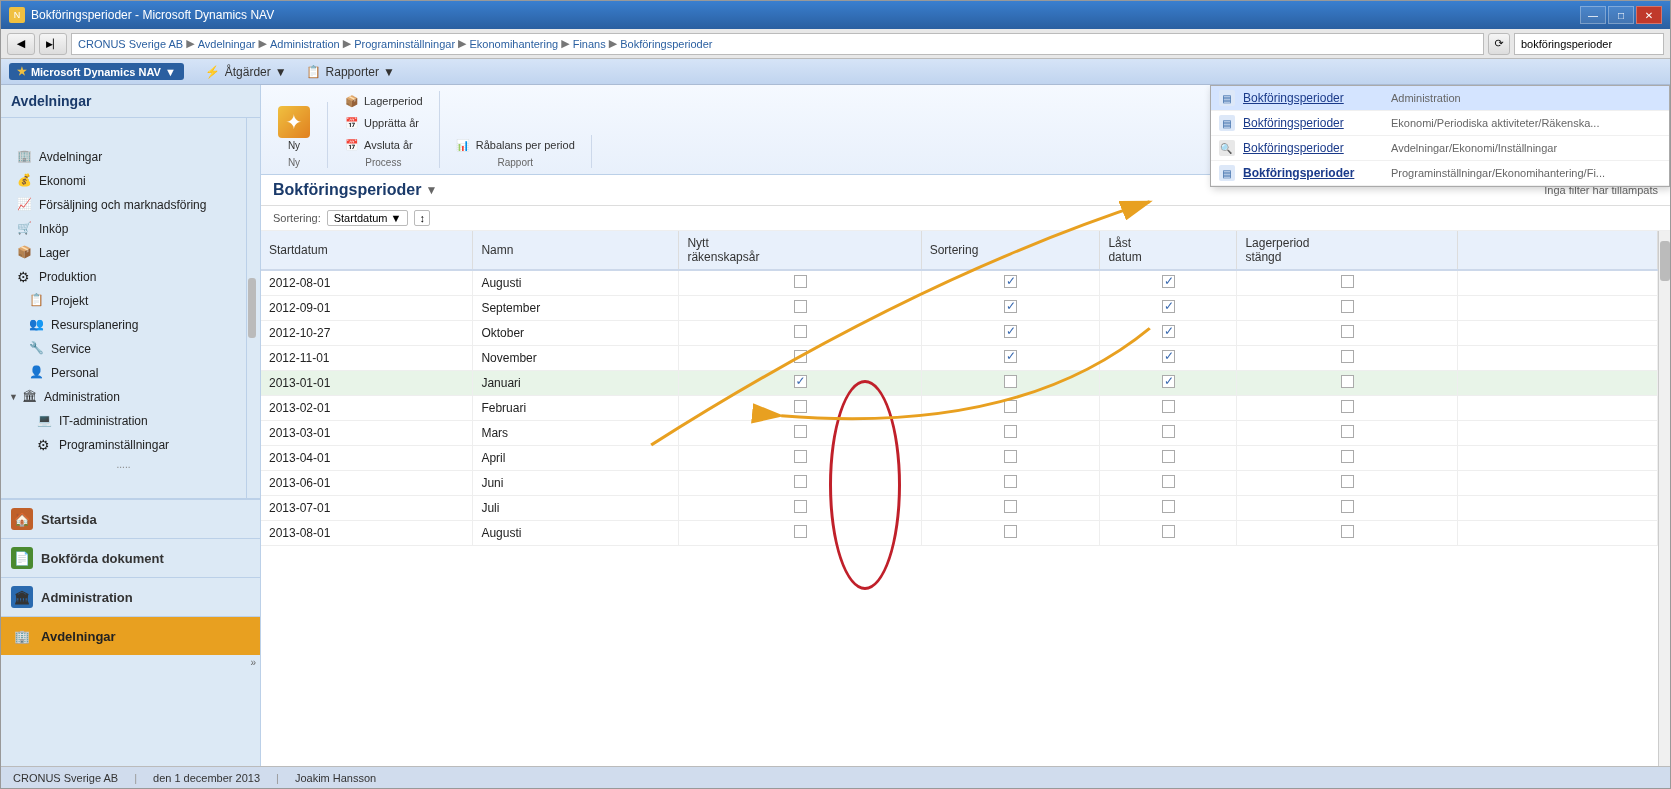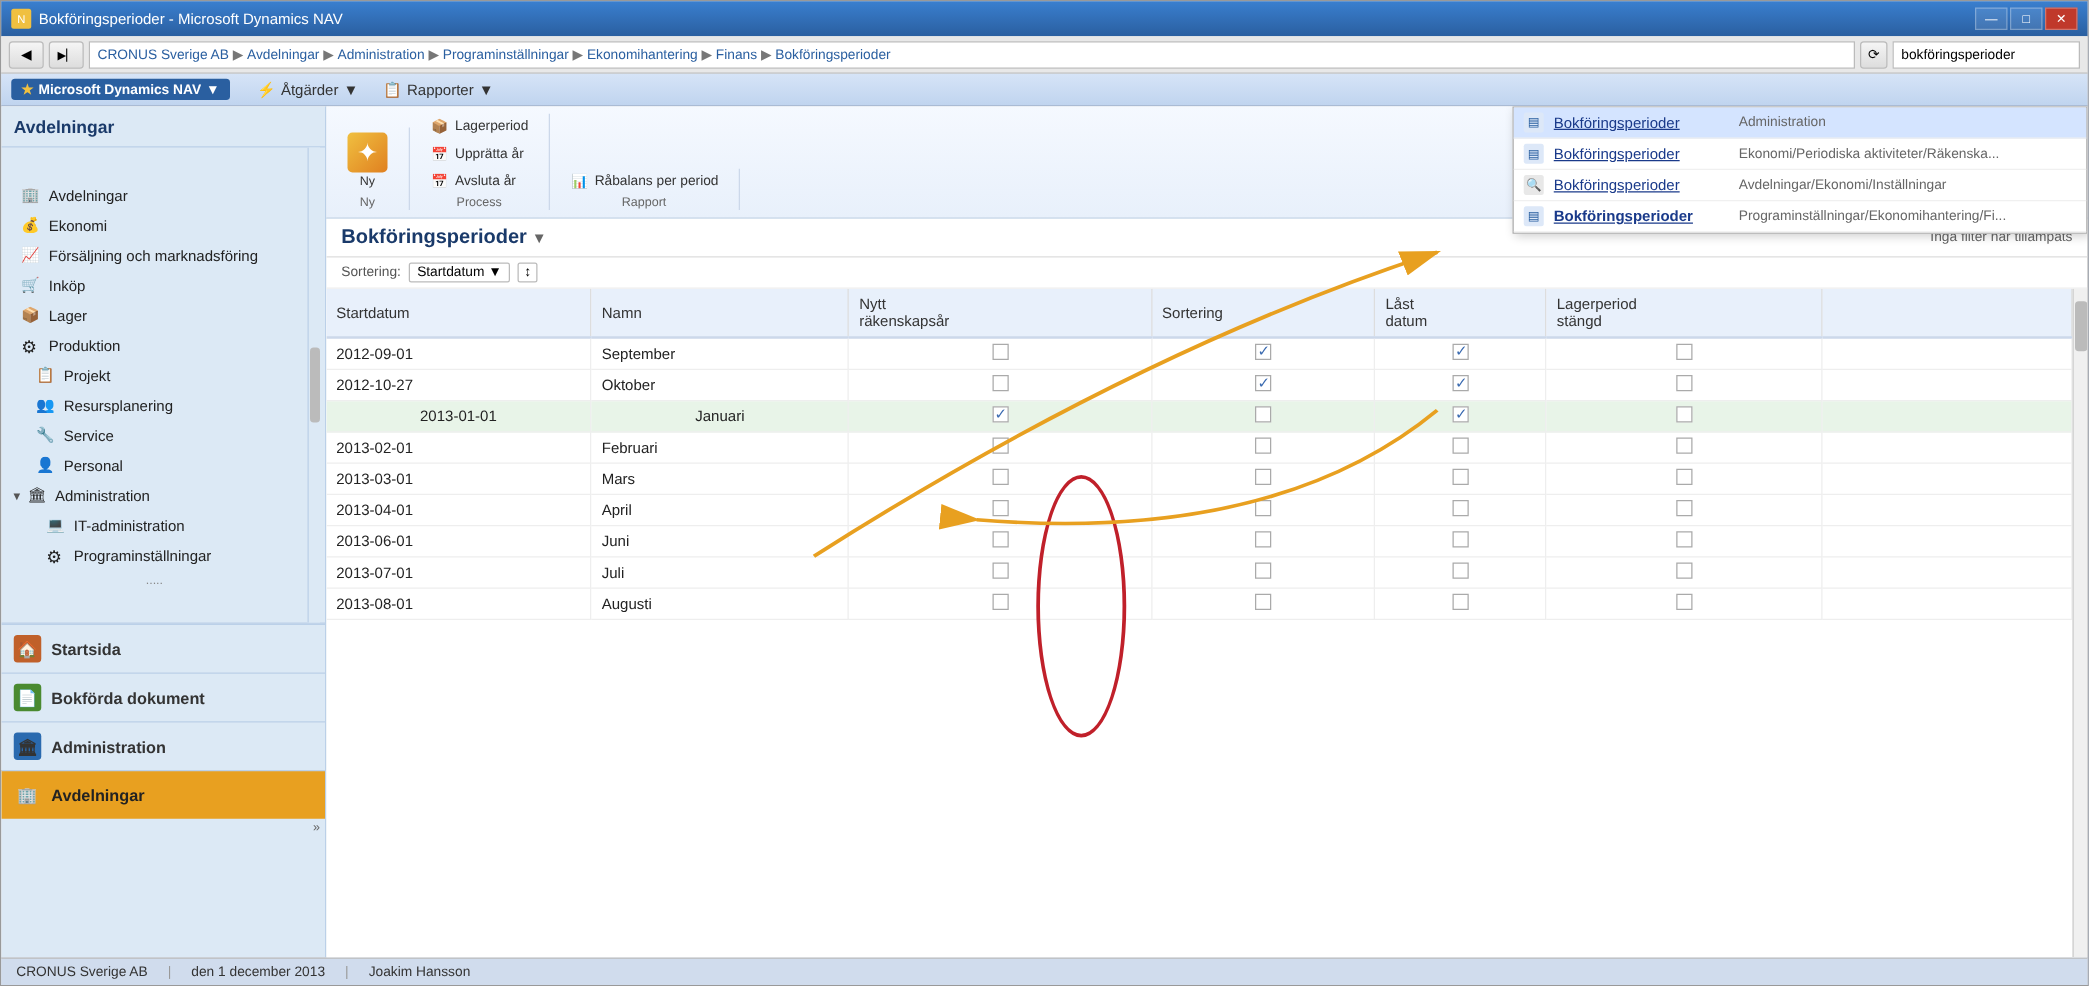--- a/index.html
+++ b/index.html
@@ -67,21 +67,21 @@
     .table-title-arrow { font-size: 12px; color: #666; margin-left: 4px; }
     .filter-info { font-size: 11px; color: #666; }
     .sort-bar { padding: 4px 12px; display: flex; align-items: center; gap: 6px; border-bottom: 1px solid #eee; font-size: 11px; }
     .sort-label { color: #555; }
     .sort-btn { background: white; border: 1px solid #bbb; padding: 1px 6px; border-radius: 2px; cursor: pointer; display: flex; align-items: center; gap: 3px; }
     .sort-dir-btn { background: white; border: 1px solid #bbb; padding: 1px 4px; border-radius: 2px; cursor: pointer; }
 
     .data-table { width: 100%; border-collapse: collapse; font-size: 12px; }
     .data-table th { background: #e8f0fb; border-bottom: 2px solid #ccd8ea; border-right: 1px solid #ddd; padding: 5px 8px; text-align: left; font-weight: normal; color: #333; white-space: nowrap; cursor: pointer; }
     .data-table td { border-bottom: 1px solid #eee; border-right: 1px solid #eee; padding: 4px 8px; color: #222; }
-    .data-table tr.highlighted td { background: #e8f4e8; text-align: center; }
+    .data-table tr.highlighted td { background: #e8f4e8; }
     .checkbox-cell { text-align: center; }
     .cb { width: 13px; height: 13px; border: 1px solid #aaa; display: inline-block; background: white; position: relative; cursor: pointer; }
     .cb.checked::after { content: '✓'; position: absolute; top: -2px; left: 1px; font-size: 12px; color: #3a6ab0; }
 
     
     .status-bar { background: #d0dced; border-top: 1px solid #bbb; height: 22px; display: flex; align-items: center; padding: 0 12px; font-size: 11px; color: #333; gap: 16px; }
     .status-separator { color: #999; }
 
     
     .autocomplete-dropdown { position: absolute; top: 0; right: 0; width: 460px; background: white; border: 1px solid #aaa; box-shadow: 2px 2px 8px rgba(0,0,0,0.2); z-index: 100; }
@@ -325,32 +325,50 @@
                   <th>Startdatum</th>
                   <th>Namn</th>
                   <th>Nytt<br>räkenskapsår</th>
                   <th>Sortering</th>
                   <th>Låst<br>datum</th>
                   <th>Lagerperiod<br>stängd</th>
                   <th style="width:200px;"></th>
                 </tr>
               </thead>
               <tbody id="table-body">
+              <tr>
+      <td>2012-08-01</td>
+      <td>Augusti</td>
+      <td class="checkbox-cell"><span class="cb "></span></td>
+      <td class="checkbox-cell"><span class="cb checked"></span></td>
+      <td class="checkbox-cell"><span class="cb checked"></span></td>
+      <td class="checkbox-cell"><span class="cb "></span></td>
+      <td></td>
+    </tr>
                   <tr>
       <td>2012-09-01</td>
       <td>September</td>
       <td class="checkbox-cell"><span class="cb "></span></td>
       <td class="checkbox-cell"><span class="cb checked"></span></td>
       <td class="checkbox-cell"><span class="cb checked"></span></td>
       <td class="checkbox-cell"><span class="cb "></span></td>
       <td></td>
     </tr>
                   <tr>
       <td>2012-10-27</td>
       <td>Oktober</td>
+      <td class="checkbox-cell"><span class="cb "></span></td>
+      <td class="checkbox-cell"><span class="cb checked"></span></td>
+      <td class="checkbox-cell"><span class="cb checked"></span></td>
+      <td class="checkbox-cell"><span class="cb "></span></td>
+      <td></td>
+    </tr>
+                  <tr>
+      <td>2012-11-01</td>
+      <td>November</td>
       <td class="checkbox-cell"><span class="cb "></span></td>
       <td class="checkbox-cell"><span class="cb checked"></span></td>
       <td class="checkbox-cell"><span class="cb checked"></span></td>
       <td class="checkbox-cell"><span class="cb "></span></td>
       <td></td>
     </tr>
                   <tr class="highlighted">
       <td>2013-01-01</td>
       <td>Januari</td>
       <td class="checkbox-cell"><span class="cb checked"></span></td>

